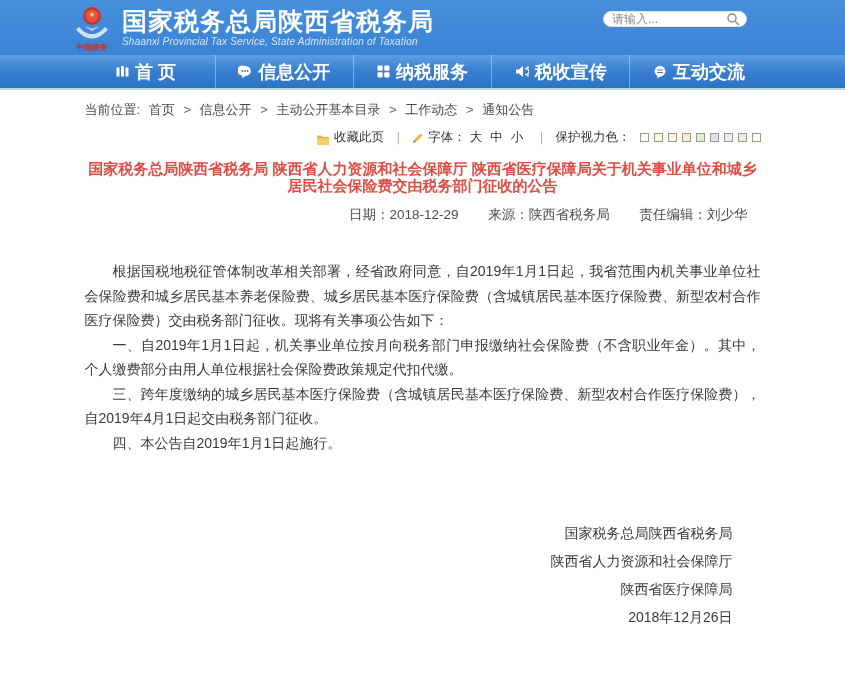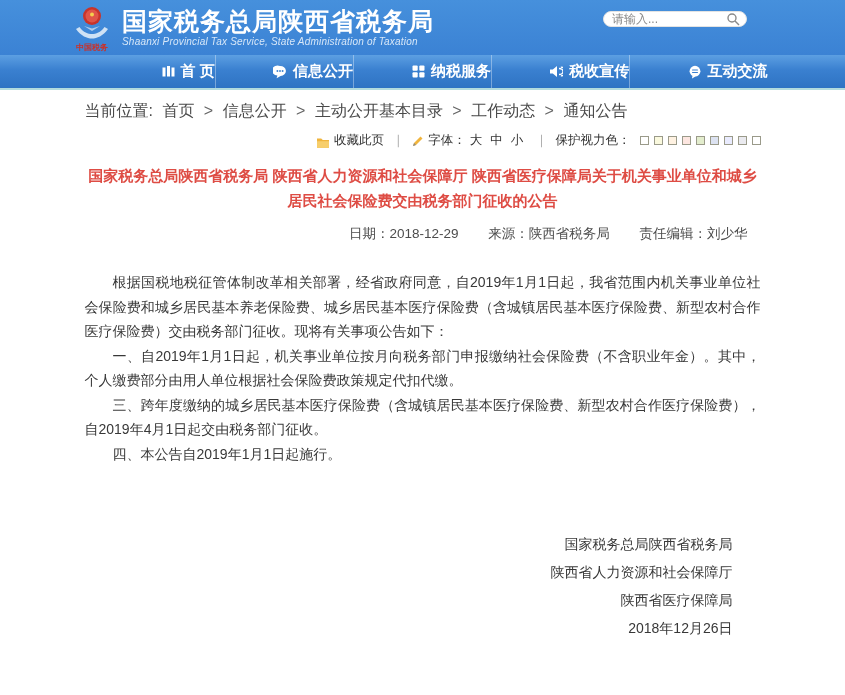--- a/index.html
+++ b/index.html
@@ -18,48 +18,48 @@
     display:flex; align-items:center; padding:0 4px 0 8px; }
   .searchbox input { flex:1; border:none; outline:none; font-size:12px; color:#333;
     font-family:inherit; width:100px; background:transparent; }
   .searchbox input::placeholder { color:#8a8a8a; }
   .search-btn { width:16px; height:16px; cursor:pointer; display:flex; align-items:center; }
 
   
   .nav { height:35px; background:linear-gradient(180deg,#5C9FE2 0%,#3A80D0 45%,#2E73C3 100%);
     border-bottom:2px solid #B2DBDE; }
   .nav-inner { width:690px; margin:0 auto; height:100%; display:flex; }
-  .nav-item { flex:1; display:flex; align-items:center; justify-content:flex-end;
-    color:#fff; font-size:15px; font-weight:bold; cursor:pointer;
+  .nav-item { flex:1; display:flex; align-items:center; justify-content:center;
+    color:#fff; font-size:18px; font-weight:bold; cursor:pointer;
     border-left:1px solid rgba(255,255,255,0.35); }
   .nav-item:first-child { border-left:none; }
   .nav-item .nicon { margin-right:6px; display:flex; align-items:center; }
 
   
   .content { width:676px; margin:0 auto; }
-  .breadcrumb { padding-top:11px; font-size:16px; color:#4a4a4a; }
+  .breadcrumb { padding-top:11px; font-size:13px; color:#4a4a4a; }
   .breadcrumb .bc-item { cursor:pointer; }
   .breadcrumb .bc-sep { margin:0 5px; color:#666; }
 
   .toolbar { margin-top:10px; display:flex; justify-content:flex-end; align-items:center;
     font-size:12.5px; color:#333; }
   .toolbar .ticon { margin-right:4px; display:flex; align-items:center; }
   .tool-group { display:flex; align-items:flex-end; cursor:pointer; }
   .tool-sep { margin:0 8px; color:#999; }
   .font-size-opt { margin:0 4px; cursor:pointer; }
   .eye-colors { display:flex; align-items:center; margin-left:4px; }
   .eye-color { width:9px; height:9px; border:1px solid #9a9a8a; margin-left:5px;
     display:inline-block; cursor:pointer; }
 
   .article-title { margin:14px auto 0; width:676px; text-align:center; color:#DE4C44;
-    font-size:15px; font-weight:bold; line-height:25px; }
+    font-size:15px; font-weight:bold; line-height:17px; }
   .article-meta { margin-top:12px; text-align:right; font-size:13.5px; color:#4c4c4c; }
   .article-meta .meta-group { margin:0 13px; }
 
-  .article-body { margin-top:27px; font-size:14px; line-height:24.5px; color:#383838;
+  .article-body { margin-top:35px; font-size:14px; line-height:24.5px; color:#383838;
     text-align:justify; }
   .article-body p { text-indent:2em; margin:0; }
 
   .signatures { margin-top:64px; text-align:right; padding-right:28px;
     font-size:14px; line-height:28px; color:#383838; }
 </style>
 </head>
 <body>
 
 <div class="header">

